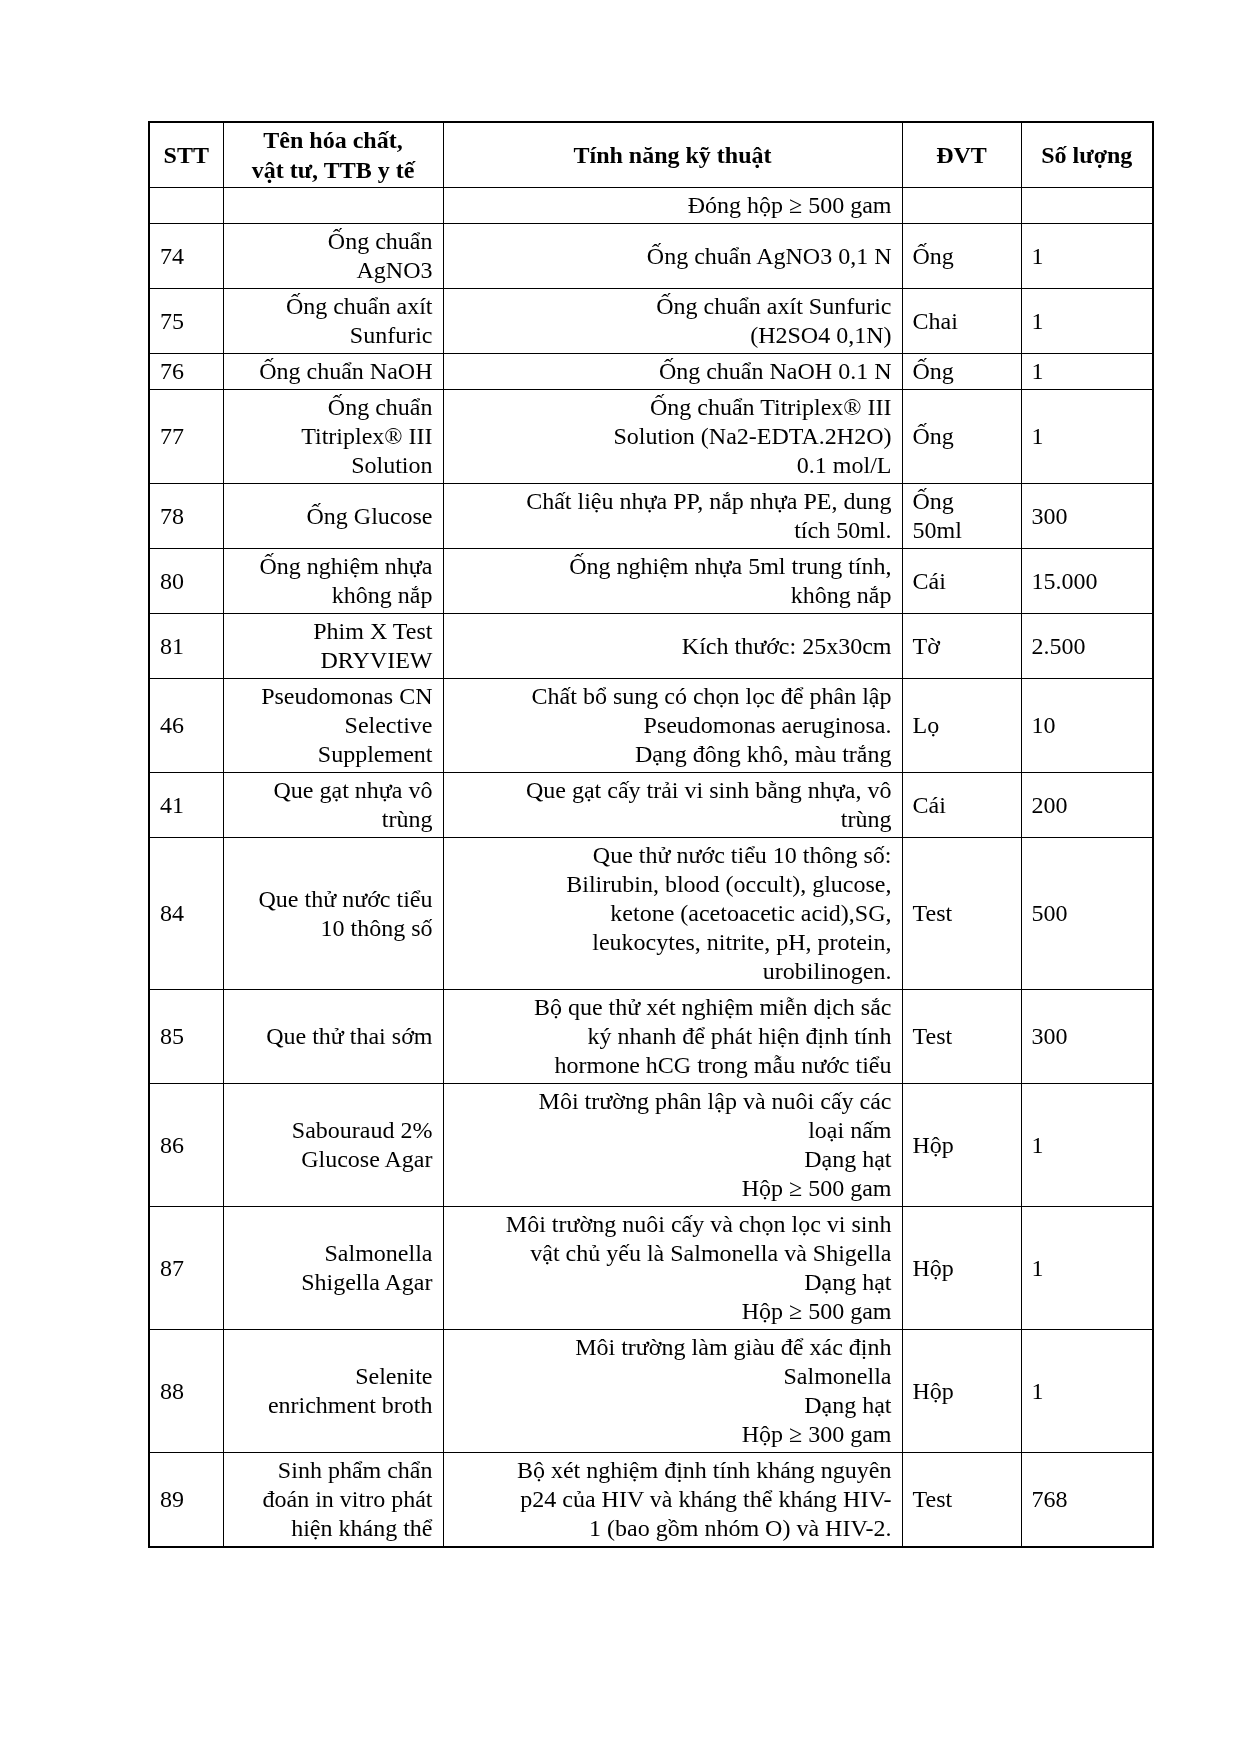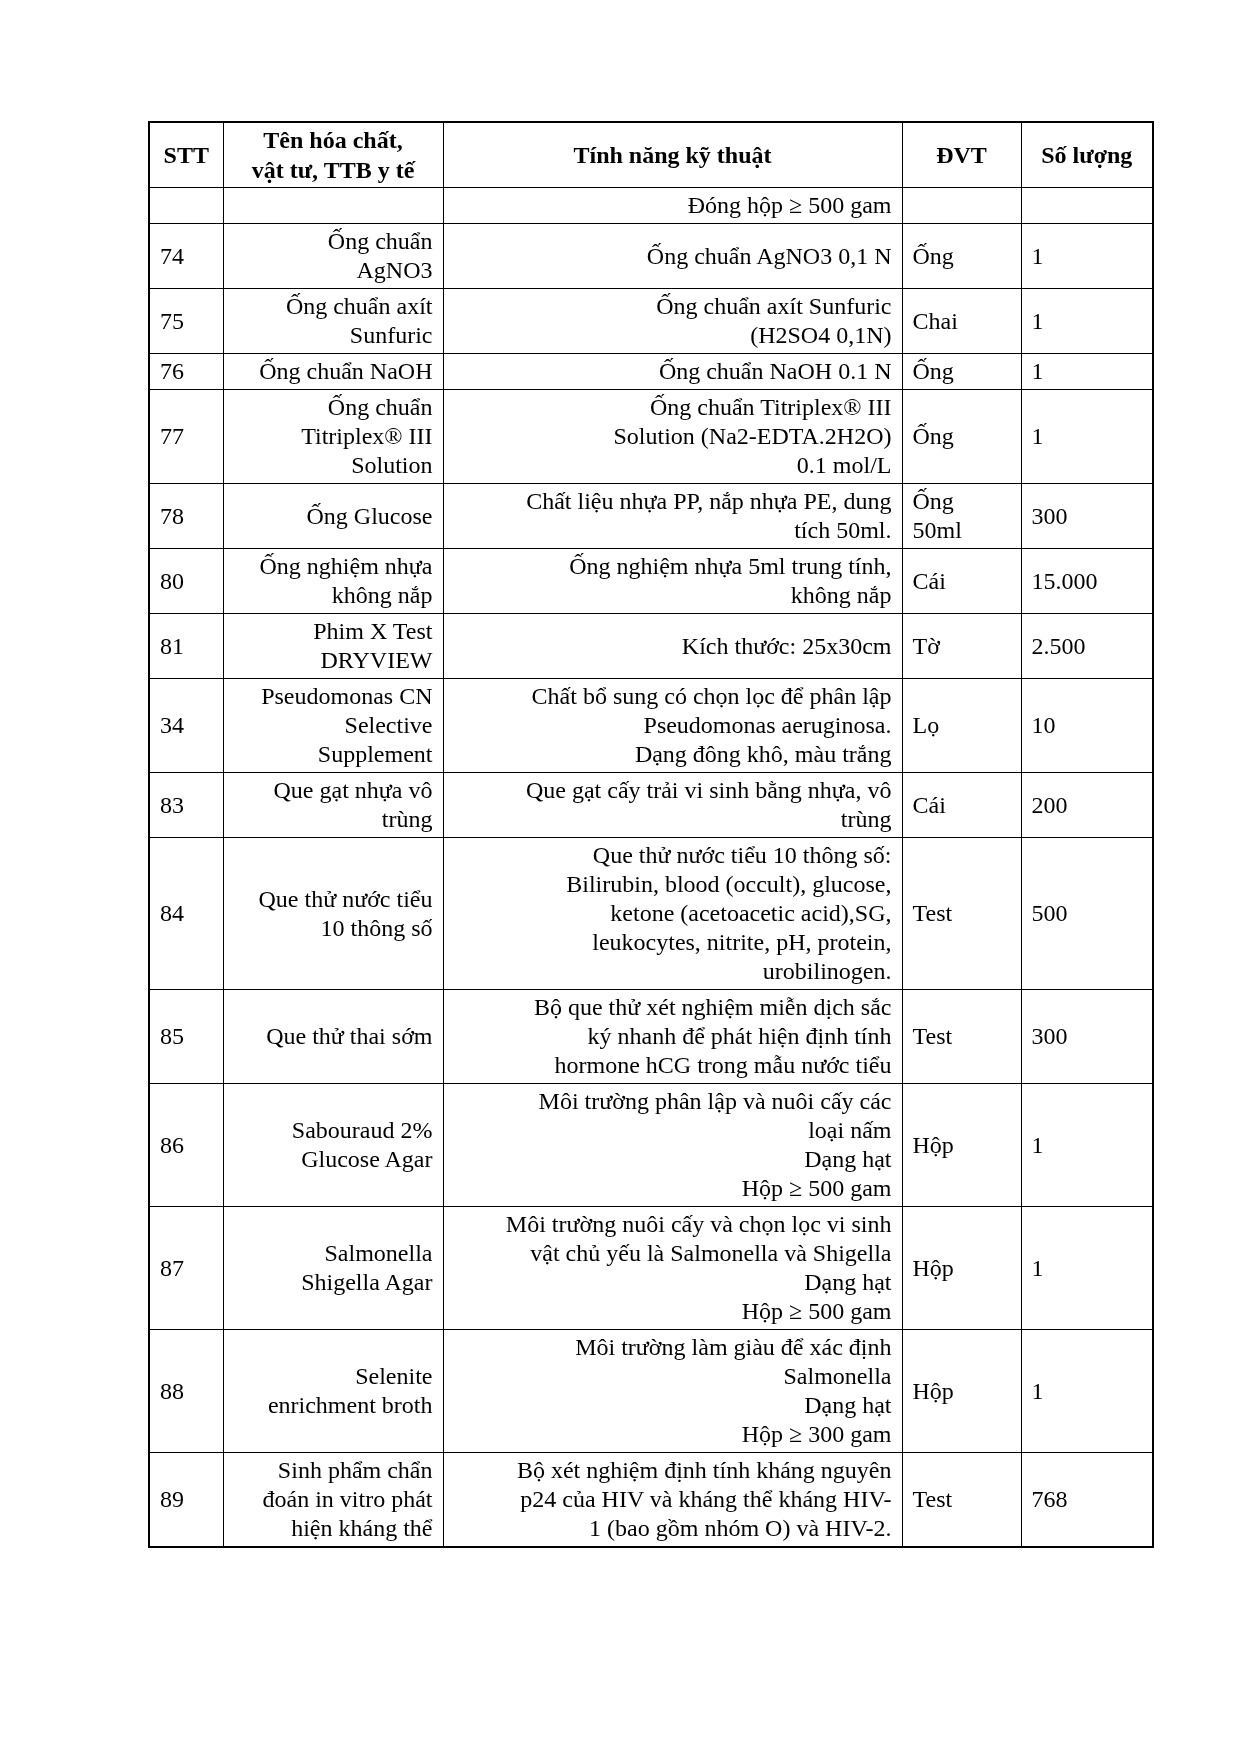--- a/index.html
+++ b/index.html
@@ -132,32 +132,32 @@
       </tr>
       <tr>
         <td class="c-stt">81</td>
         <td class="c-name">Phim X Test
 DRYVIEW</td>
         <td class="c-spec">Kích thước: 25x30cm</td>
         <td class="c-unit">Tờ</td>
         <td class="c-qty">2.500</td>
       </tr>
       <tr>
-        <td class="c-stt">34</td>
+        <td class="c-stt">46</td>
         <td class="c-name">Pseudomonas CN
 Selective
 Supplement</td>
         <td class="c-spec">Chất bổ sung có chọn lọc để phân lập
 Pseudomonas aeruginosa.
 Dạng đông khô, màu trắng</td>
         <td class="c-unit">Lọ</td>
         <td class="c-qty">10</td>
       </tr>
       <tr>
-        <td class="c-stt">83</td>
+        <td class="c-stt">41</td>
         <td class="c-name">Que gạt nhựa vô
 trùng</td>
         <td class="c-spec">Que gạt cấy trải vi sinh bằng nhựa, vô
 trùng</td>
         <td class="c-unit">Cái</td>
         <td class="c-qty">200</td>
       </tr>
       <tr>
         <td class="c-stt">84</td>
         <td class="c-name">Que thử nước tiểu

